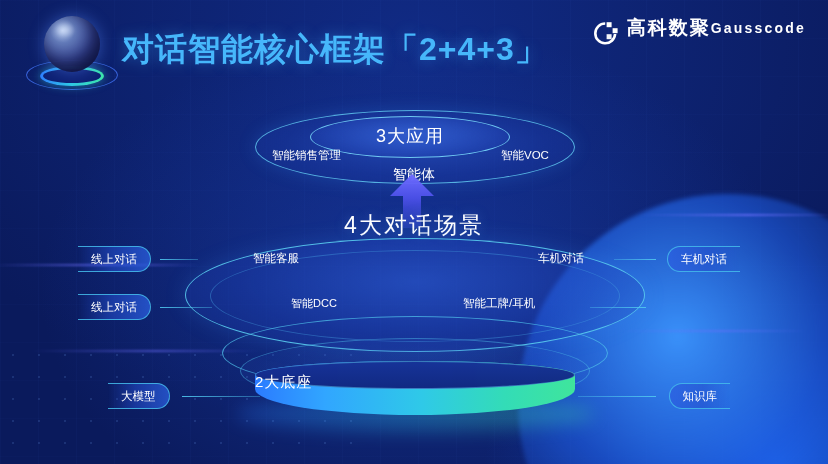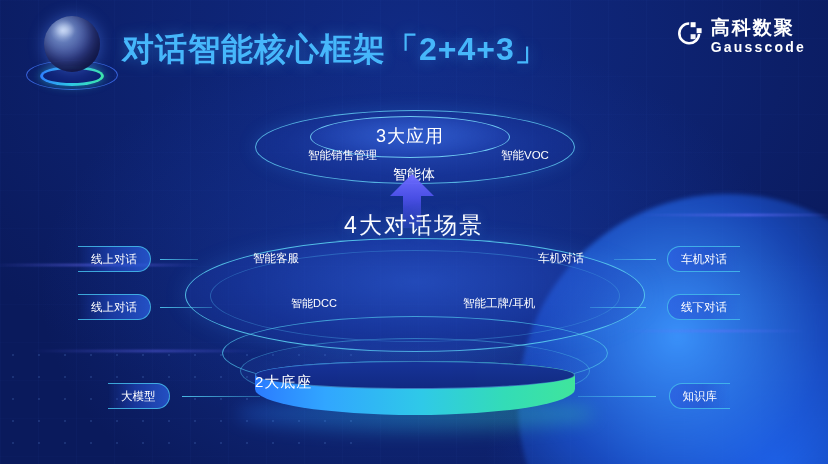--- a/index.html
+++ b/index.html
@@ -80,21 +80,21 @@
   .page-title {
     position:absolute; left:122px; top:28px;
     font-size:32px; font-weight:700; letter-spacing:1px;
     color:#46b7fb;
     text-shadow:0 0 14px rgba(60,170,255,.45);
     white-space:nowrap;
   }
 
   .brand { position:absolute; right:22px; top:18px; display:flex; align-items:flex-start; gap:7px; }
   .brand-mark { width:28px; height:28px; position:relative; margin-top:2px; }
-  .brand-text { display:flex; flex-direction:column; line-height:1; }
+  .brand-text { display:flex; flex-direction:row; line-height:1; }
   .brand-cn { font-size:19px; font-weight:700; color:#ffffff; letter-spacing:2px; }
   .brand-en { font-size:14px; font-weight:700; color:#ffffff; letter-spacing:2.2px; margin-top:3px; }
 
   
   .diagram { position:absolute; left:0; top:98px; width:828px; height:366px; }
 
   .ellipse { position:absolute; border-radius:50%; }
 
   
   .top-outer {
@@ -106,21 +106,21 @@
   .top-inner {
     left:310px; top:18px; width:200px; height:42px;
     border:1.1px solid rgba(120,215,250,.9);
     background:radial-gradient(ellipse at 50% 40%, rgba(66,118,240,.5) 0%, rgba(38,76,200,.25) 70%, rgba(30,62,170,0) 100%);
   }
   .lbl-3app {
     position:absolute; left:310px; top:17px; width:200px; height:42px;
     display:flex; align-items:center; justify-content:center;
     font-size:18px; font-weight:400; color:#ffffff; letter-spacing:1px;
   }
-  .lbl-sales { position:absolute; left:272px; top:50px; font-size:11.5px; color:#ffffff;margin-left:36px; }
+  .lbl-sales { position:absolute; left:272px; top:50px; font-size:11.5px; color:#ffffff; }
   .lbl-voc   { position:absolute; left:501px; top:50px; font-size:11.5px; color:#ffffff; }
   .lbl-agent { position:absolute; left:0; top:68px; width:828px; text-align:center; font-size:14px; color:#ffffff; }
 
   
   .arrow { position:absolute; left:388px; top:76px; width:48px; height:54px; }
   .arrow svg { display:block; }
 
   
   .mid-title {
     position:absolute; left:0; top:112px; width:828px; text-align:center;
@@ -297,21 +297,20 @@
 
     <div class="pill left p-online">线上对话</div>
     <div class="conn c-online"></div>
 
     <div class="pill left p-call">线上对话</div>
     <div class="conn c-call"></div>
 
     <div class="pill right p-car">车机对话</div>
     <div class="conn r c-car"></div>
 
-    <div class="pill right p-offline">线下对话</div>
     <div class="conn r c-offline"></div>
 
     <div class="pill left p-model">大模型</div>
     <div class="conn c-model"></div>
 
     <div class="pill right p-kb">知识库</div>
     <div class="conn r c-kb"></div>
   </div>
 </div>
 

